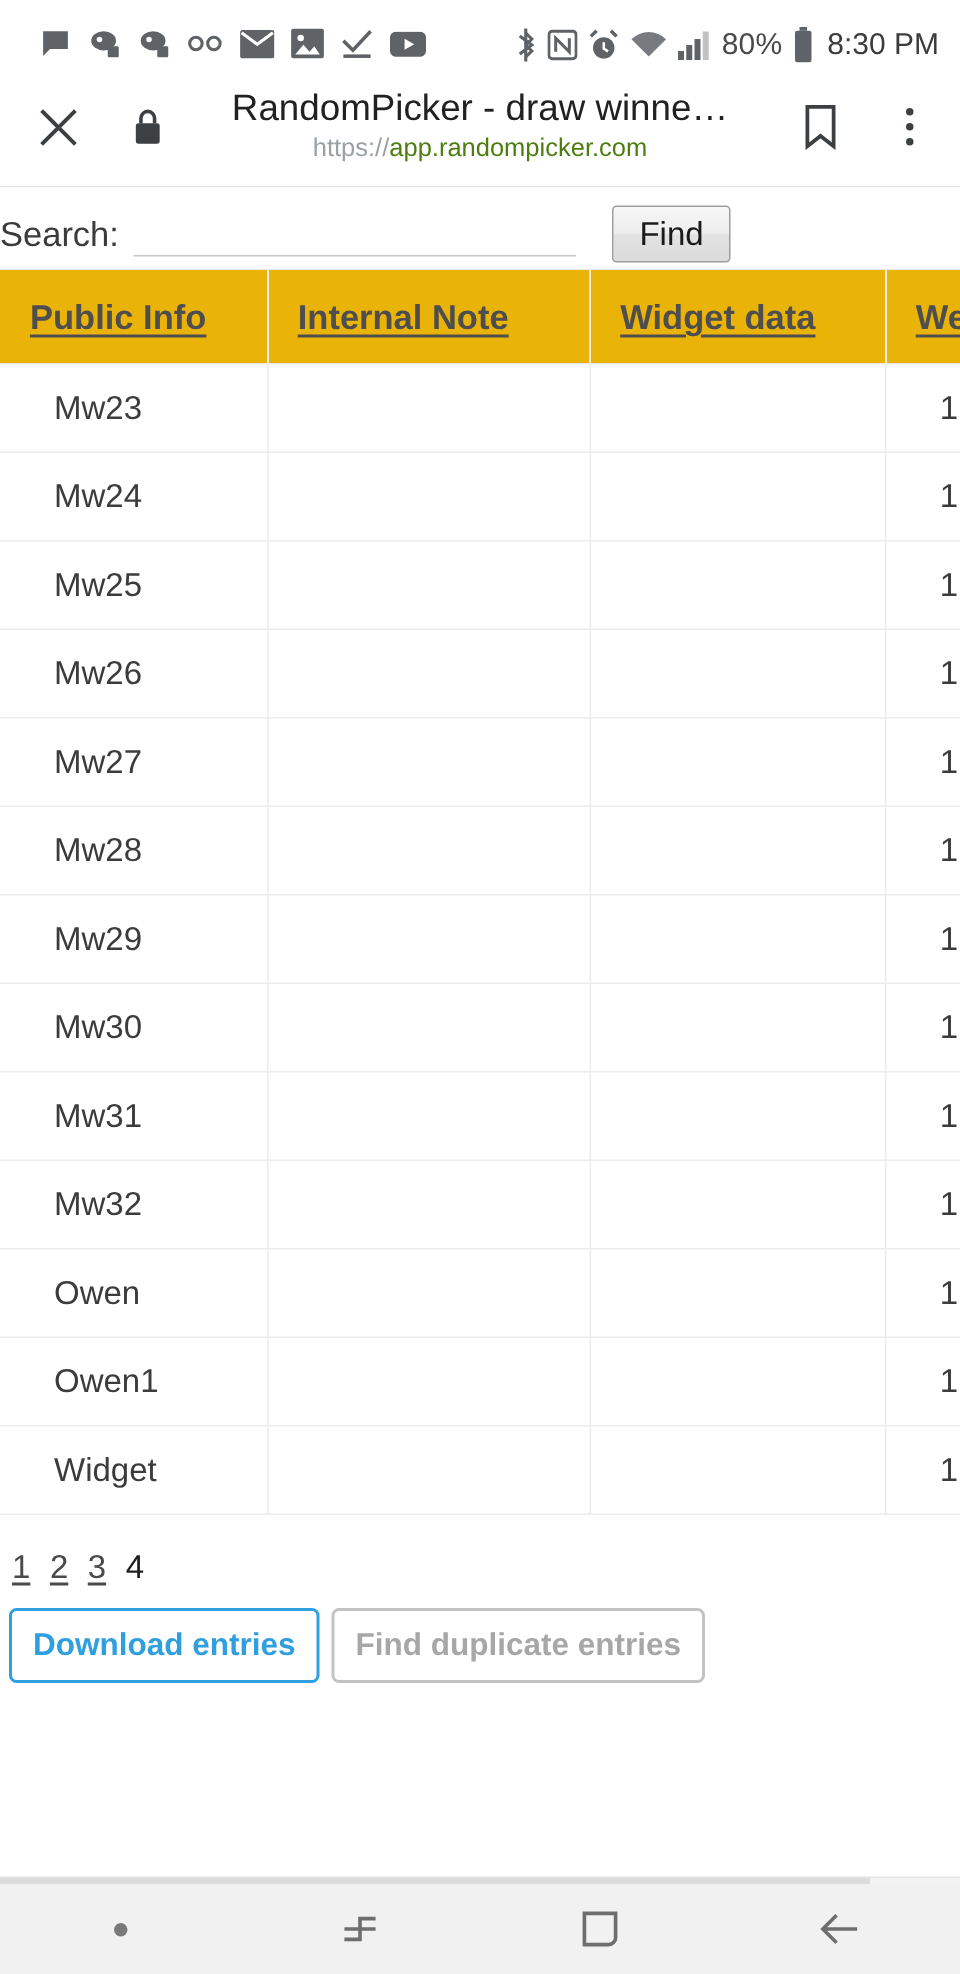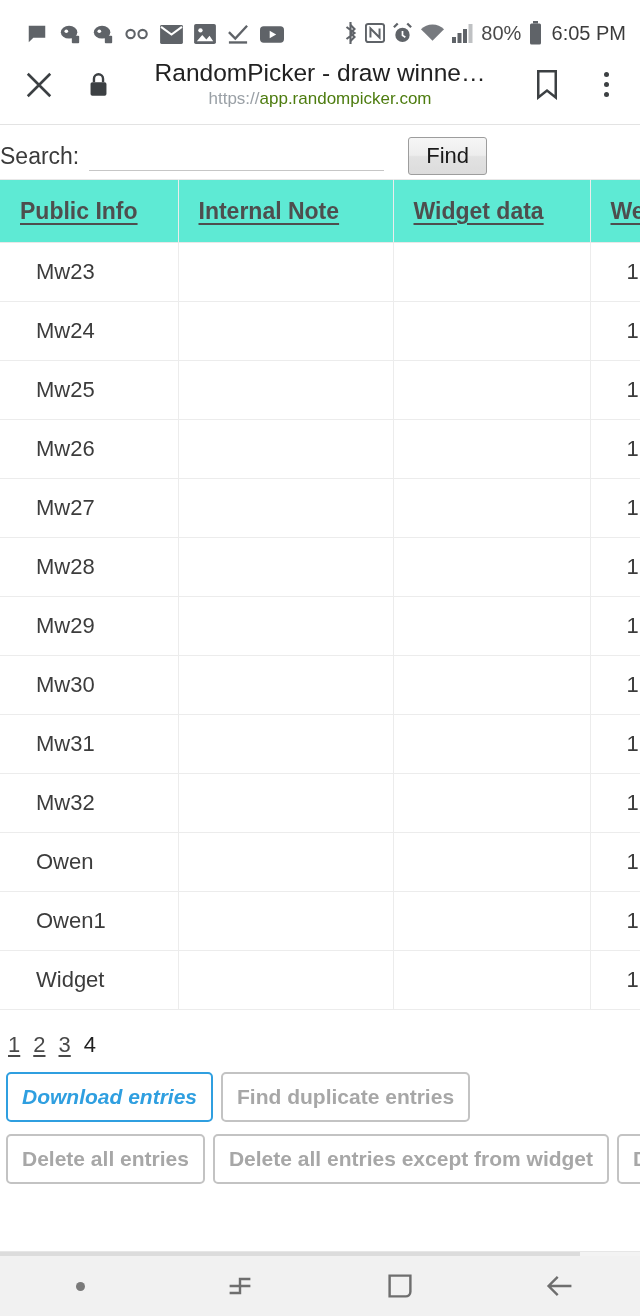--- a/index.html
+++ b/index.html
@@ -8,22 +8,22 @@
     background: #ffffff;
     font-family: "Liberation Sans", "DejaVu Sans", sans-serif;
     overflow: hidden;
   }
   body { position: relative; }
 
   
   .statusbar {
     height: 45px; width: 640px;
     background: #ffffff;
-    display: flex; align-items: flex-end;
-    padding: 0 12px;
+    display: flex; align-items: flex-start;
+    padding: 18px 12px;
     color: #5f6368;
   }
   .sb-left { display: flex; align-items: center; gap: 11px; margin-left: 14px; }
   .sb-right { display: flex; align-items: center; gap: 7px; margin-left: auto; margin-right: 2px; }
   .sb-icon { display: block; fill: #5f6368; }
   .sb-text { font-size: 20px; color: #4a4a4a; font-weight: 400; letter-spacing: .1px; }
   .sb-time { font-size: 20px; color: #3c3c3c; font-weight: 400; margin-left: 3px; }
 
   
   .browserbar {
@@ -95,21 +95,21 @@
 
   table.entries th {
     text-align: left;
     font-size: 23px; font-weight: 700;
     color: #4e4e4e;
     padding: 18px 0 17px 20px;
     border-top: 1px solid #e8e8e8;
     border-bottom: 1px solid #e8e8e8;
     border-right: 1px solid #ececec;
     white-space: nowrap; overflow: hidden;
-    background: #5eead4;
+    background: #eab308;
   }
   table.entries th span { text-decoration: underline; text-underline-offset: 4px; }
   table.entries th:last-child { border-right: none; }
 
   table.entries td {
     font-size: 22px; color: #3c3c3c;
     padding: 16px 0 16px 36px;
     height: 53px;
     border-bottom: 1px solid #ececec;
     border-right: 1px solid #ececec;
@@ -132,21 +132,21 @@
   .btn {
     font-family: inherit;
     font-size: 21px; font-weight: 700;
     padding: 11px 14px;
     border-radius: 5px;
     background: #fff;
     cursor: pointer;
     line-height: 1.15;
     flex: 0 0 auto;
   }
-  .btn.primary { color: #2f9fe0; border: 2px solid #2f9fe0; font-style: italic; }
+  .btn.primary { color: #2f9fe0; border: 2px solid #2f9fe0; }
   .btn.muted   { color: #a7a7a7; border: 2px solid #c3c3c3; }
 
   
   .hscroll {
     position: absolute; left: 0; bottom: 0;
     width: 640px; height: 5px; background: #f3f3f3;
     border-top: 1px solid #e6e6e6;
   }
   .hscroll .thumb { width: 580px; height: 5px; background: #dcdcdc; }
 
@@ -221,21 +221,21 @@
         <rect x="0" y="14" width="4" height="6"></rect>
         <rect x="5.5" y="10" width="4" height="10"></rect>
         <rect x="11" y="6" width="4" height="14"></rect>
         <rect x="16.5" y="1" width="4" height="19" opacity=".4"></rect>
       </svg>
     <span class="sb-text">80%</span>
     <svg class="sb-icon" width="13" height="24" viewBox="0 0 12 24">
         <rect x="3.5" y="0" width="5" height="2.5"></rect>
         <rect x="0.5" y="2.5" width="11" height="21" rx="1.5"></rect>
       </svg>
-    <span class="sb-time">6:05 PM</span>
+    <span class="sb-time">8:30 PM</span>
   </div>
 </div>
 
 <div class="browserbar">
   <div class="bb-close">
     <svg width="30" height="30" viewBox="0 0 24 24">
         <path d="M3 3l18 18M21 3L3 21" stroke="#3c4043" stroke-width="2.1" fill="none"></path>
       </svg>
   </div>
   <div class="bb-lock">
@@ -372,25 +372,20 @@
     <span class="pg-link">2</span>
     <span class="pg-link">3</span>
     <span class="pg-current">4</span>
   </div>
 
   <div class="btnrow">
     <button class="btn primary">Download entries</button>
     <button class="btn muted">Find duplicate entries</button>
   </div>
 
-  <div class="btnrow">
-    <button class="btn muted">Delete all entries</button>
-    <button class="btn muted">Delete all entries except from widget</button>
-    <button class="btn muted">Delete all entries from widget</button>
-  </div>
 
   <div class="hscroll">
     <div class="thumb"></div>
   </div>
 </div>
 
 <div class="navbar">
   <div class="nav-btn">
       <span class="nav-dot"></span>
     </div>

